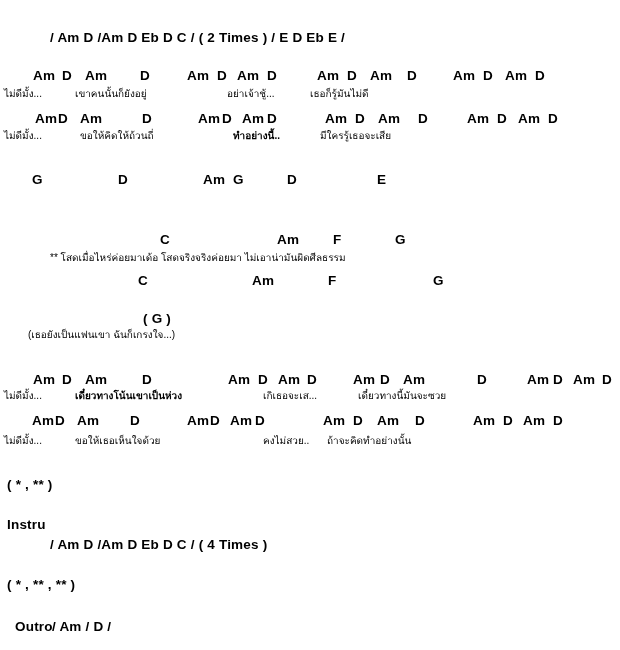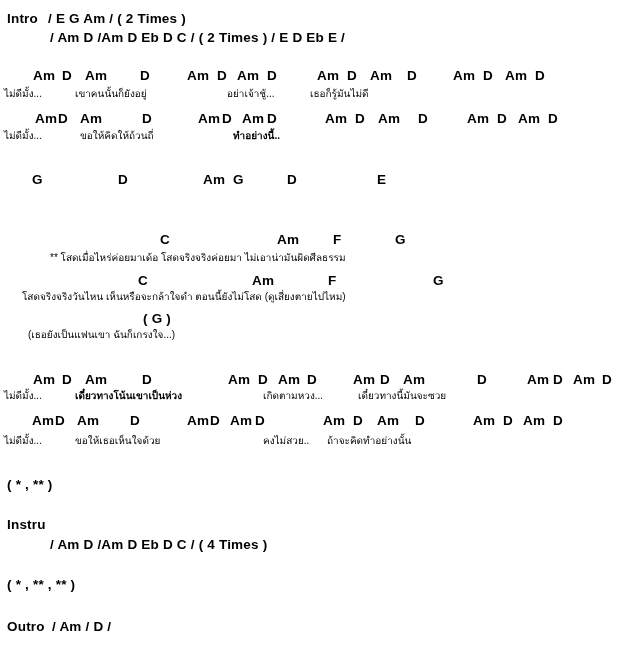--- a/index.html
+++ b/index.html
@@ -37,24 +37,20 @@
   }
   .line.lyric .tok {
     font-weight: normal;
     font-size: 10px;
   }
 </style>
 </head>
 <body>
 
 <main id="sheet">
-    <div class="line label" style="top: 11px;">
-      <span class="tok" style="left: 7px;">Intro</span>
-      <span class="tok" style="left: 48px;">/ E G Am / ( 2 Times )</span>
-    </div>
     <div class="line label" style="top: 30px;">
       <span class="tok" style="left: 50px;">/ Am D /Am D Eb D C / ( 2 Times ) / E D Eb E /</span>
     </div>
     <div class="line chords" style="top: 68px;">
       <span class="tok" style="left: 33px;">Am</span>
       <span class="tok" style="left: 62px;">D</span>
       <span class="tok" style="left: 85px;">Am</span>
       <span class="tok" style="left: 140px;">D</span>
       <span class="tok" style="left: 187px;">Am</span>
       <span class="tok" style="left: 217px;">D</span>
@@ -90,20 +86,21 @@
       <span class="tok" style="left: 418px;">D</span>
       <span class="tok" style="left: 467px;">Am</span>
       <span class="tok" style="left: 497px;">D</span>
       <span class="tok" style="left: 518px;">Am</span>
       <span class="tok" style="left: 548px;">D</span>
     </div>
     <div class="line lyric" style="top: 128px;">
       <span class="tok" style="left: 4px;">ไม่ดีมั้ง...</span>
       <span class="tok" style="left: 80px;">ขอให้คิดให้ถ้วนถี่</span>
       <span class="tok" style="left: 233px; font-weight: bold;">ทำอย่างนี้..</span>
+      <span class="tok" style="left: 320px;">มีใครรู้เธอจะเสีย</span>
     </div>
     <div class="line chords" style="top: 172px;">
       <span class="tok" style="left: 32px;">G</span>
       <span class="tok" style="left: 118px;">D</span>
       <span class="tok" style="left: 203px;">Am</span>
       <span class="tok" style="left: 233px;">G</span>
       <span class="tok" style="left: 287px;">D</span>
       <span class="tok" style="left: 377px;">E</span>
     </div>
     <div class="line chords" style="top: 232px;">
@@ -113,23 +110,20 @@
       <span class="tok" style="left: 395px;">G</span>
     </div>
     <div class="line lyric" style="top: 250px;">
       <span class="tok" style="left: 50px;">** โสดเมื่อไหร่ค่อยมาเด้อ โสดจริงจริงค่อยมา ไม่เอาน่ามันผิดศีลธรรม</span>
     </div>
     <div class="line chords" style="top: 273px;">
       <span class="tok" style="left: 138px;">C</span>
       <span class="tok" style="left: 252px;">Am</span>
       <span class="tok" style="left: 328px;">F</span>
       <span class="tok" style="left: 433px;">G</span>
-    </div>
-    <div class="line lyric" style="top: 289px;">
-      <span class="tok" style="left: 22px;">โสดจริงจริงวันไหน เห็นหรือจะกล้าใจดำ ตอนนี้ยังไม่โสด (ดูเสี่ยงตายไปไหม)</span>
     </div>
     <div class="line label" style="top: 311px;">
       <span class="tok" style="left: 143px;">( G )</span>
     </div>
     <div class="line lyric" style="top: 327px;">
       <span class="tok" style="left: 28px; text-align: center;">(เธอยังเป็นแฟนเขา ฉันก็เกรงใจ...)</span>
     </div>
     <div class="line chords" style="top: 372px;">
       <span class="tok" style="left: 33px;">Am</span>
       <span class="tok" style="left: 62px;">D</span>
@@ -144,21 +138,21 @@
       <span class="tok" style="left: 403px;">Am</span>
       <span class="tok" style="left: 477px;">D</span>
       <span class="tok" style="left: 527px;">Am</span>
       <span class="tok" style="left: 553px;">D</span>
       <span class="tok" style="left: 573px;">Am</span>
       <span class="tok" style="left: 602px;">D</span>
     </div>
     <div class="line lyric" style="top: 388px;">
       <span class="tok" style="left: 4px;">ไม่ดีมั้ง...</span>
       <span class="tok" style="left: 75px; font-weight: bold;">เดี๋ยวทางโน้นเขาเป็นห่วง</span>
-      <span class="tok" style="left: 263px;">เกิดตามหวง...</span>
+      <span class="tok" style="left: 263px;">เกิเธอจะเส...</span>
       <span class="tok" style="left: 358px;">เดี๋ยวทางนี้มันจะซวย</span>
     </div>
     <div class="line chords" style="top: 413px;">
       <span class="tok" style="left: 32px;">Am</span>
       <span class="tok" style="left: 55px;">D</span>
       <span class="tok" style="left: 77px;">Am</span>
       <span class="tok" style="left: 130px;">D</span>
       <span class="tok" style="left: 187px;">Am</span>
       <span class="tok" style="left: 210px;">D</span>
       <span class="tok" style="left: 230px;">Am</span>
@@ -184,16 +178,16 @@
     <div class="line label" style="top: 517px;">
       <span class="tok" style="left: 7px;">Instru</span>
     </div>
     <div class="line label" style="top: 537px;">
       <span class="tok" style="left: 50px;">/ Am D /Am D Eb D C / ( 4 Times )</span>
     </div>
     <div class="line label" style="top: 577px;">
       <span class="tok" style="left: 7px;">( * , ** , ** )</span>
     </div>
     <div class="line label" style="top: 619px;">
-      <span class="tok" style="left: 7px; text-align: right;">Outro</span>
+      <span class="tok" style="left: 15px; text-align: right;">Outro</span>
       <span class="tok" style="left: 52px;">/ Am / D /</span>
     </div>
   </main>
 
 </body></html>

